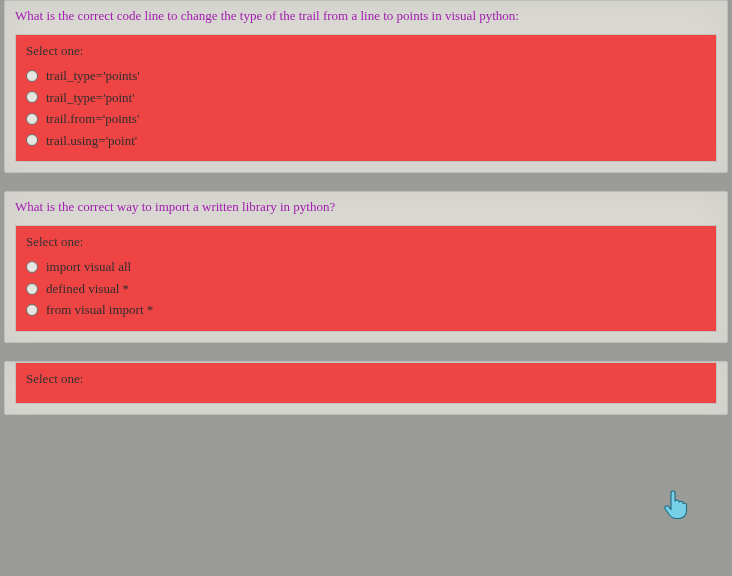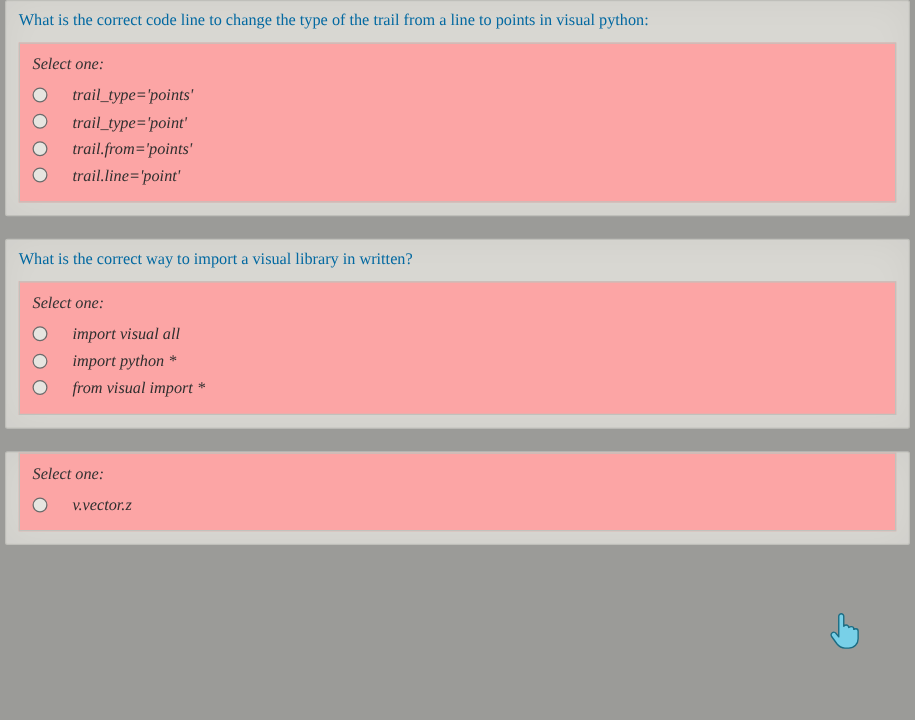--- a/index.html
+++ b/index.html
@@ -17,37 +17,36 @@
   }
   .qblock {
     background: #d8d7d2;
     border: 1px solid #bfbfba;
     border-radius: 2px;
     margin-bottom: 18px;
     box-shadow: inset 0 0 30px rgba(0,0,0,0.04);
   }
   .qtext {
     padding: 7px 10px 10px 10px;
-    color: #0369a1;
+    color: #a21caf;
   }
   .answerbox {
     margin: 0 10px 10px 10px;
     padding: 8px 10px 10px 10px;
-    background: #fca5a5;
+    background: #ef4444;
     border: 1px solid #c2c1bc;
-    font-style: italic;
   }
   .prompt {
     margin-bottom: 6px;
     color: #333;
   }
   .opt {
     display: flex;
     align-items: center;
-    gap: 20px;
+    gap: 8px;
     padding: 2px 0;
     line-height: 1.35;
   }
   .radio {
     width: 12px;
     height: 12px;
     border: 1.5px solid #6b6b6b;
     border-radius: 50%;
     background: #e6e5e0;
     flex: 0 0 auto;
@@ -81,51 +80,47 @@
       <div class="opt">
         <span class="radio"></span>
         <span class="opt-label">trail_type='point'</span>
       </div>
       <div class="opt">
         <span class="radio"></span>
         <span class="opt-label">trail.from='points'</span>
       </div>
       <div class="opt">
         <span class="radio"></span>
-        <span class="opt-label">trail.line='point'</span>
+        <span class="opt-label">trail.using='point'</span>
       </div>
     </div>
   </div>
 
   <div class="qblock">
-    <div class="qtext">What is the correct way to import a visual library in written?</div>
+    <div class="qtext">What is the correct way to import a written library in python?</div>
     <div class="answerbox">
       <div class="prompt">Select one:</div>
       <div class="opt">
         <span class="radio"></span>
         <span class="opt-label">import visual all</span>
       </div>
       <div class="opt">
         <span class="radio"></span>
-        <span class="opt-label">import python *</span>
+        <span class="opt-label">defined visual *</span>
       </div>
       <div class="opt">
         <span class="radio"></span>
         <span class="opt-label">from visual import *</span>
       </div>
     </div>
   </div>
 
   <div class="qblock">
     <div class="answerbox">
       <div class="prompt">Select one:</div>
-      <div class="opt">
-        <span class="radio"></span>
-        <span class="opt-label">v.vector.z</span>
-      </div>
     </div>
   </div>
 
 </div>
 
 <div class="cursor-hand">
   <svg viewBox="0 0 26 30" width="26" height="30">
     <path d="M9 3 C9 2 10 1 11 1 C12 1 13 2 13 3 L13 11 C13 11 14 10 15 10 C16 10 17 11 17 12 L17 12 C17 12 18 11.3 19 11.3 C20 11.3 21 12 21 13 L21 13.5 C21 13.5 22 13 22.7 13 C23.7 13 24.5 14 24.5 15 L24.5 21 C24.5 25 21.5 28.5 17 28.5 L14 28.5 C11 28.5 9.2 27.2 7.5 25 L3.3 19.2 C2.6 18.2 2.8 16.9 3.8 16.2 C4.8 15.5 6.2 15.8 6.9 16.8 L9 19.5 L9 3 Z" fill="#78d0e8" stroke="#1b6c83" stroke-width="1.1" stroke-linejoin="round"></path>
   </svg>
 </div>

